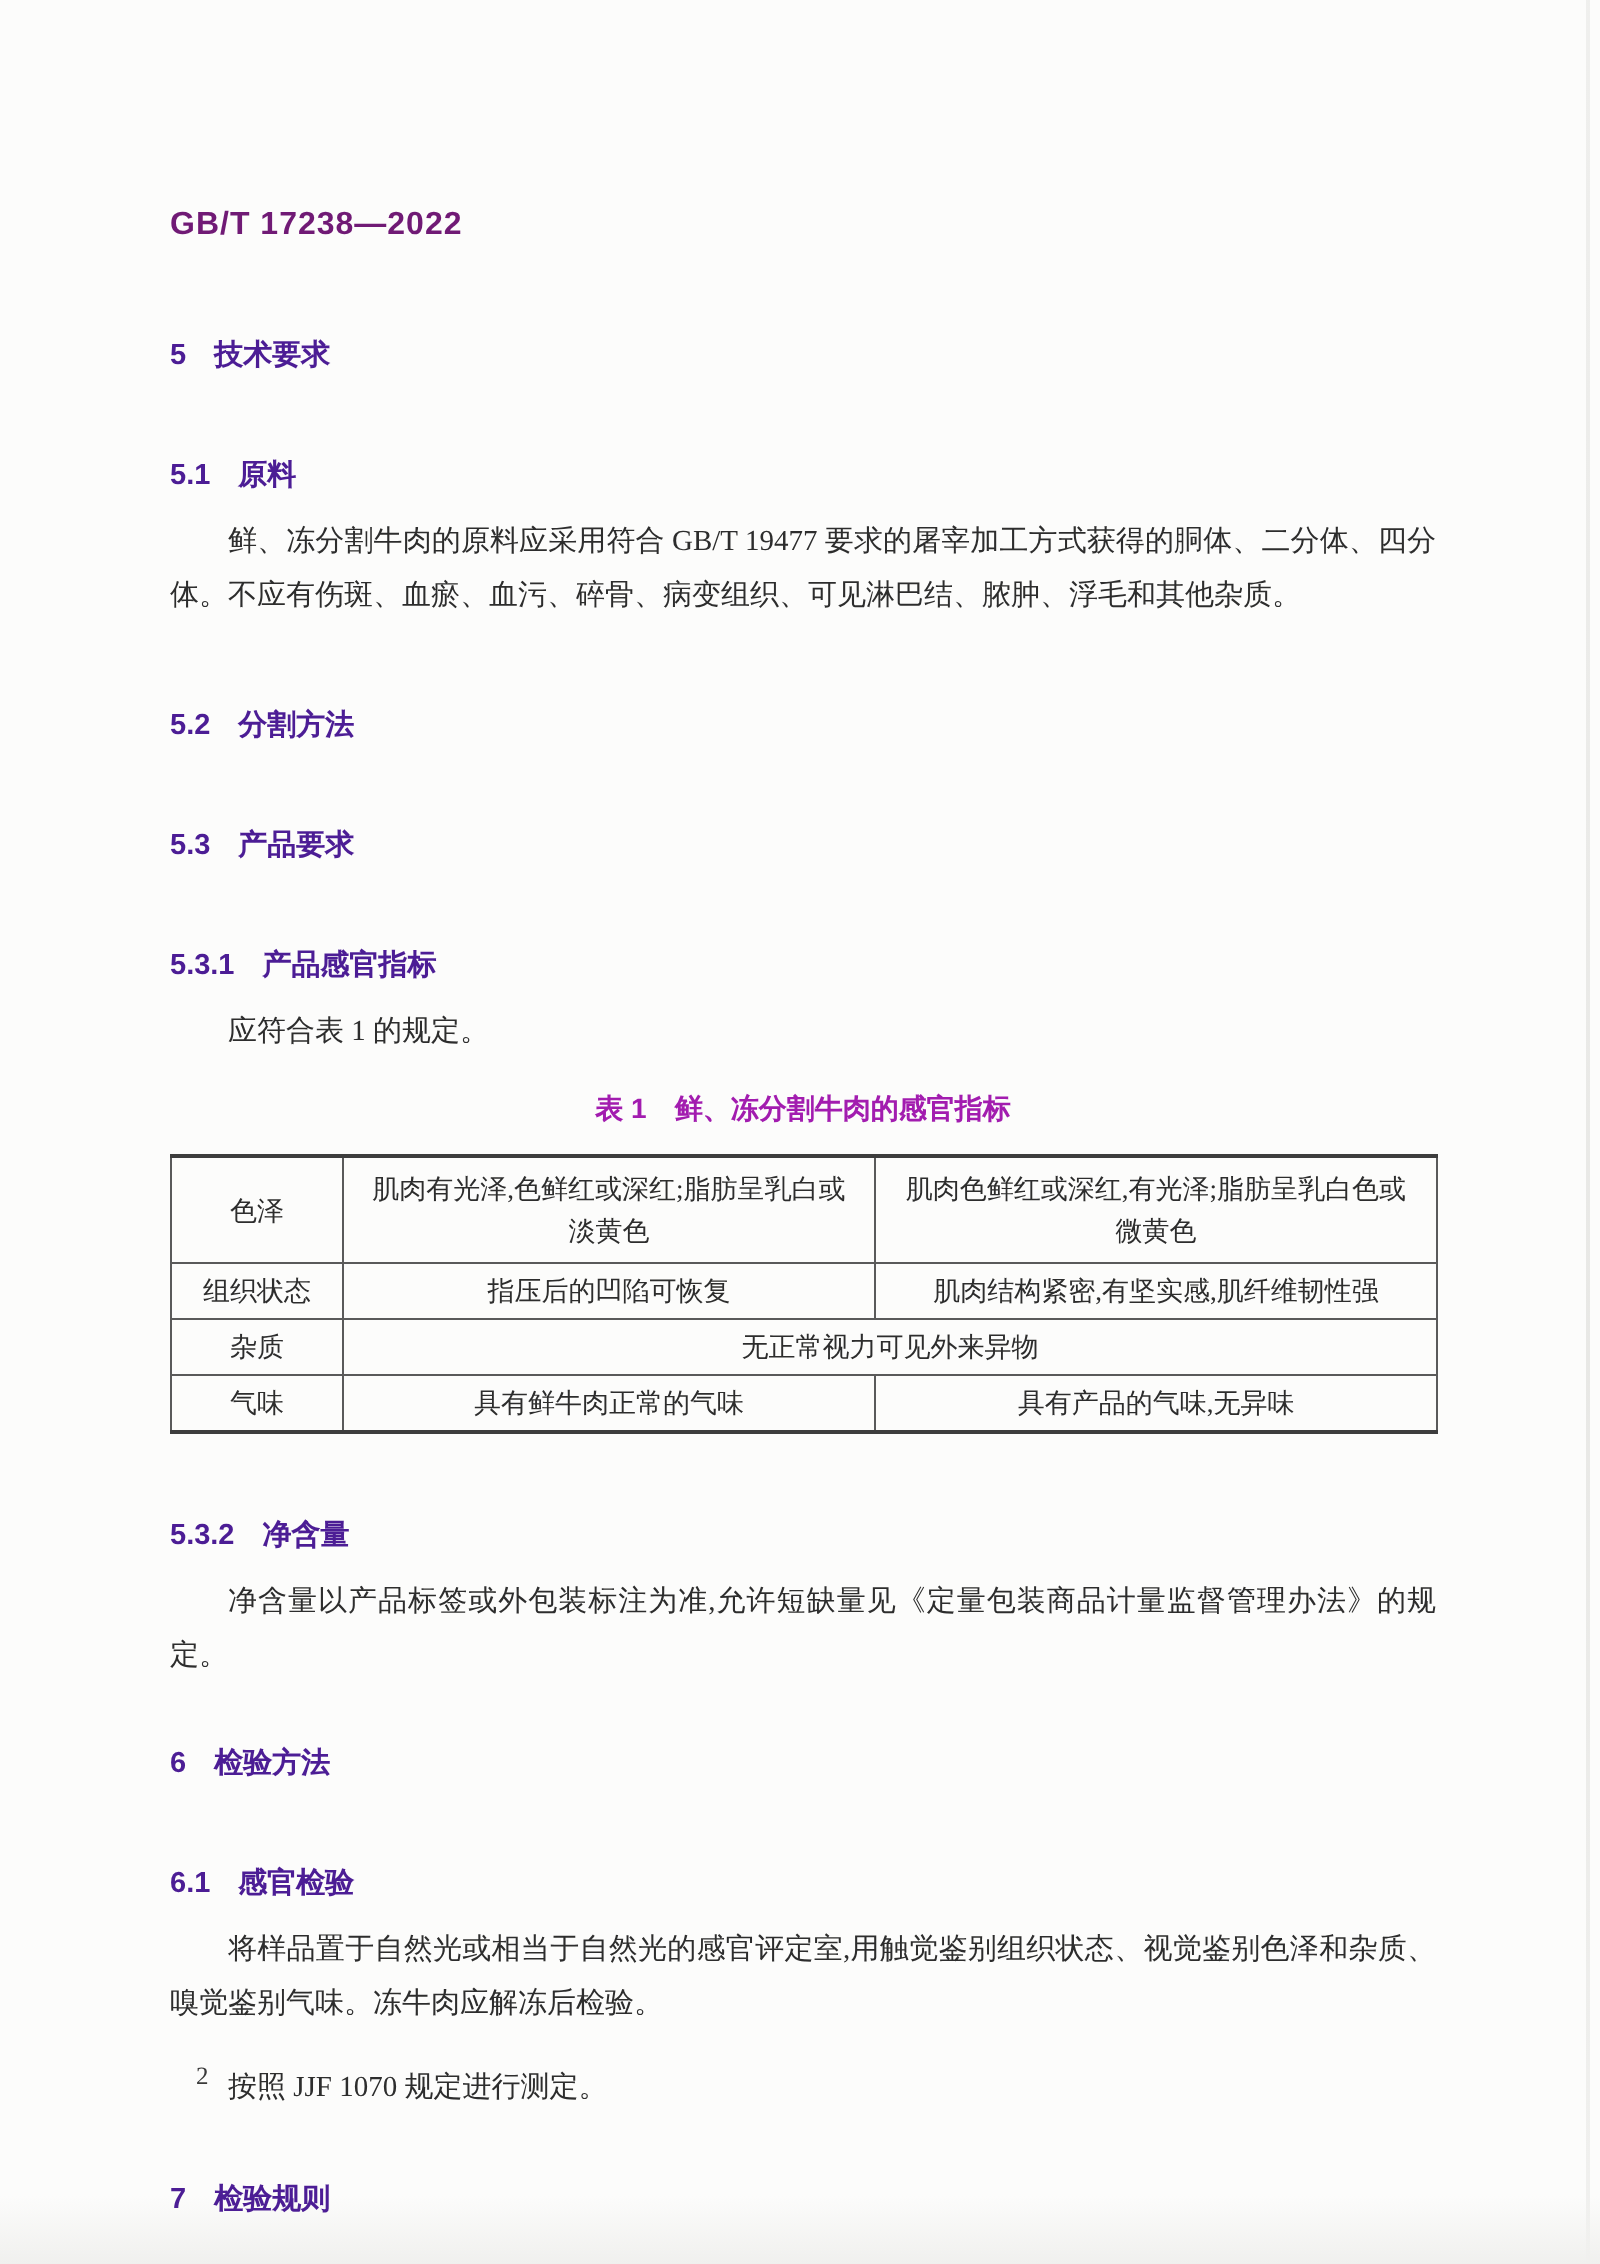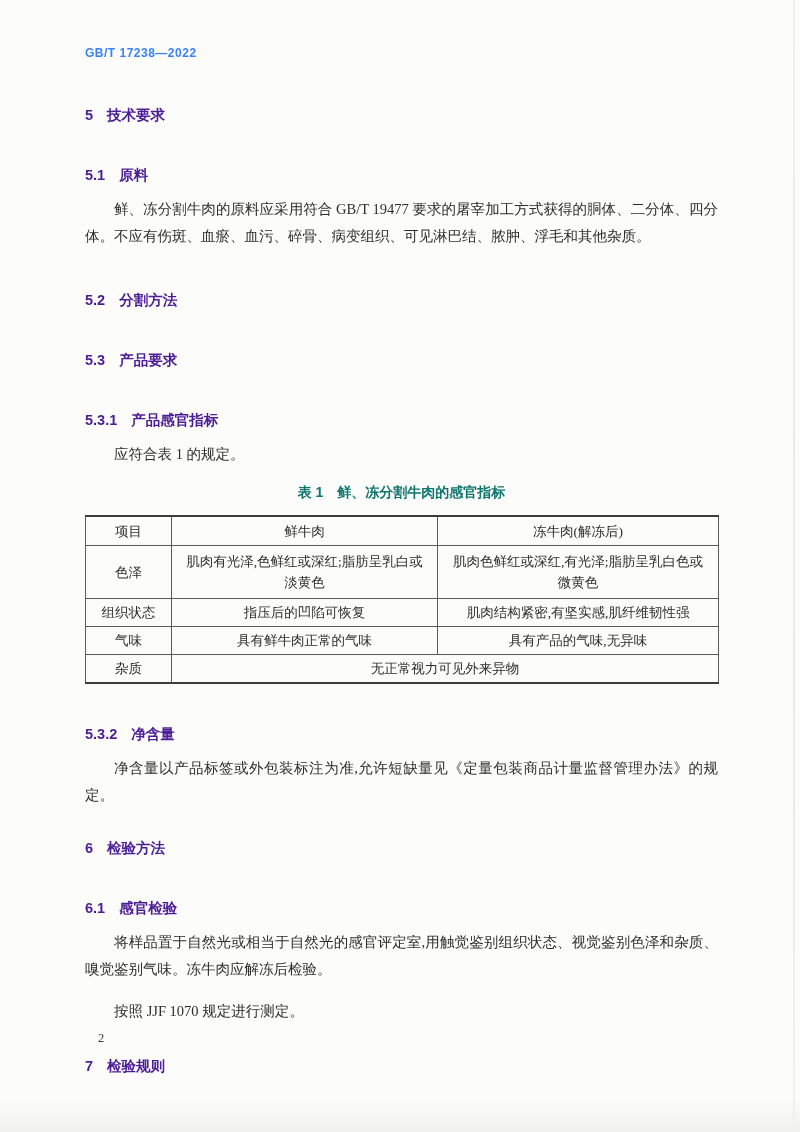--- a/index.html
+++ b/index.html
@@ -35,26 +35,26 @@
     height: 34px;
     background: linear-gradient(180deg, rgba(240,240,238,0) 0%, #f0f0ee 100%);
   }
   .content {
     position: absolute;
     left: 85px;
     top: 0;
     width: 633px;
   }
   .doc-code {
-    margin-top: 46px;
+    margin-top: 104px;
     font-family: "Liberation Sans", sans-serif;
     font-weight: bold;
-    font-size: 12px;
+    font-size: 16px;
     letter-spacing: .5px;
-    color: #3b82f6;
+    color: #701a75;
   }
   .clause {
     font-family: "Liberation Sans", sans-serif;
     font-weight: bold;
     font-size: 14.5px;
     color: #4c1d95;
   }
   .clause .num { margin-right: 14px; }
   .h-l1 { margin-top: 46px; }      
   .h-std { margin-top: 41px; }     
@@ -65,21 +65,21 @@
     text-indent: 2em;
     text-align: justify;
     color: #2d2d2d;
   }
   .table-caption {
     margin-top: 16px;
     text-align: center;
     font-family: "Liberation Sans", sans-serif;
     font-weight: bold;
     font-size: 14px;
-    color: #0f766e;
+    color: #a21caf;
   }
   table.sensory {
     margin-top: 13px;
     width: 633px;
     border-collapse: collapse;
     table-layout: fixed;
     font-size: 13.5px;
     color: #2d2d2d;
     border-top: 2px solid #3d3d3d;
     border-bottom: 2px solid #3d3d3d;
@@ -142,44 +142,39 @@
 
     <div class="table-caption">表 1　鲜、冻分割牛肉的感官指标</div>
 
     <table class="sensory">
       <colgroup>
         <col class="col-item">
           <col class="col-fresh">
           <col class="col-frozen">
       </colgroup>
       <tbody>
-          <tr>
-        <th>项目</th>
-        <th>鲜牛肉</th>
-        <th>冻牛肉(解冻后)</th>
-      </tr>
       <tr class="row-tall">
         <td>色泽</td>
         <td>肌肉有光泽,色鲜红或深红;脂肪呈乳白或淡黄色</td>
         <td>肌肉色鲜红或深红,有光泽;脂肪呈乳白色或微黄色</td>
       </tr>
       <tr>
         <td>组织状态</td>
         <td>指压后的凹陷可恢复</td>
         <td>肌肉结构紧密,有坚实感,肌纤维韧性强</td>
       </tr>
       <tr>
+        <td>杂质</td>
+        <td colspan="2">无正常视力可见外来异物</td>
+      </tr>
+      <tr>
         <td>气味</td>
         <td>具有鲜牛肉正常的气味</td>
         <td>具有产品的气味,无异味</td>
       </tr>
-      <tr>
-        <td>杂质</td>
-        <td colspan="2">无正常视力可见外来异物</td>
-      </tr>
     </tbody>
       </table>
 
     <div class="clause h-std">
       <span class="num">5.3.2</span><span>净含量</span>
     </div>
     <p class="para">净含量以产品标签或外包装标注为准,允许短缺量见《定量包装商品计量监督管理办法》的规定。</p>
 
     <div class="clause h-l1" style="margin-top:30px;">
       <span class="num">6</span><span>检验方法</span>

